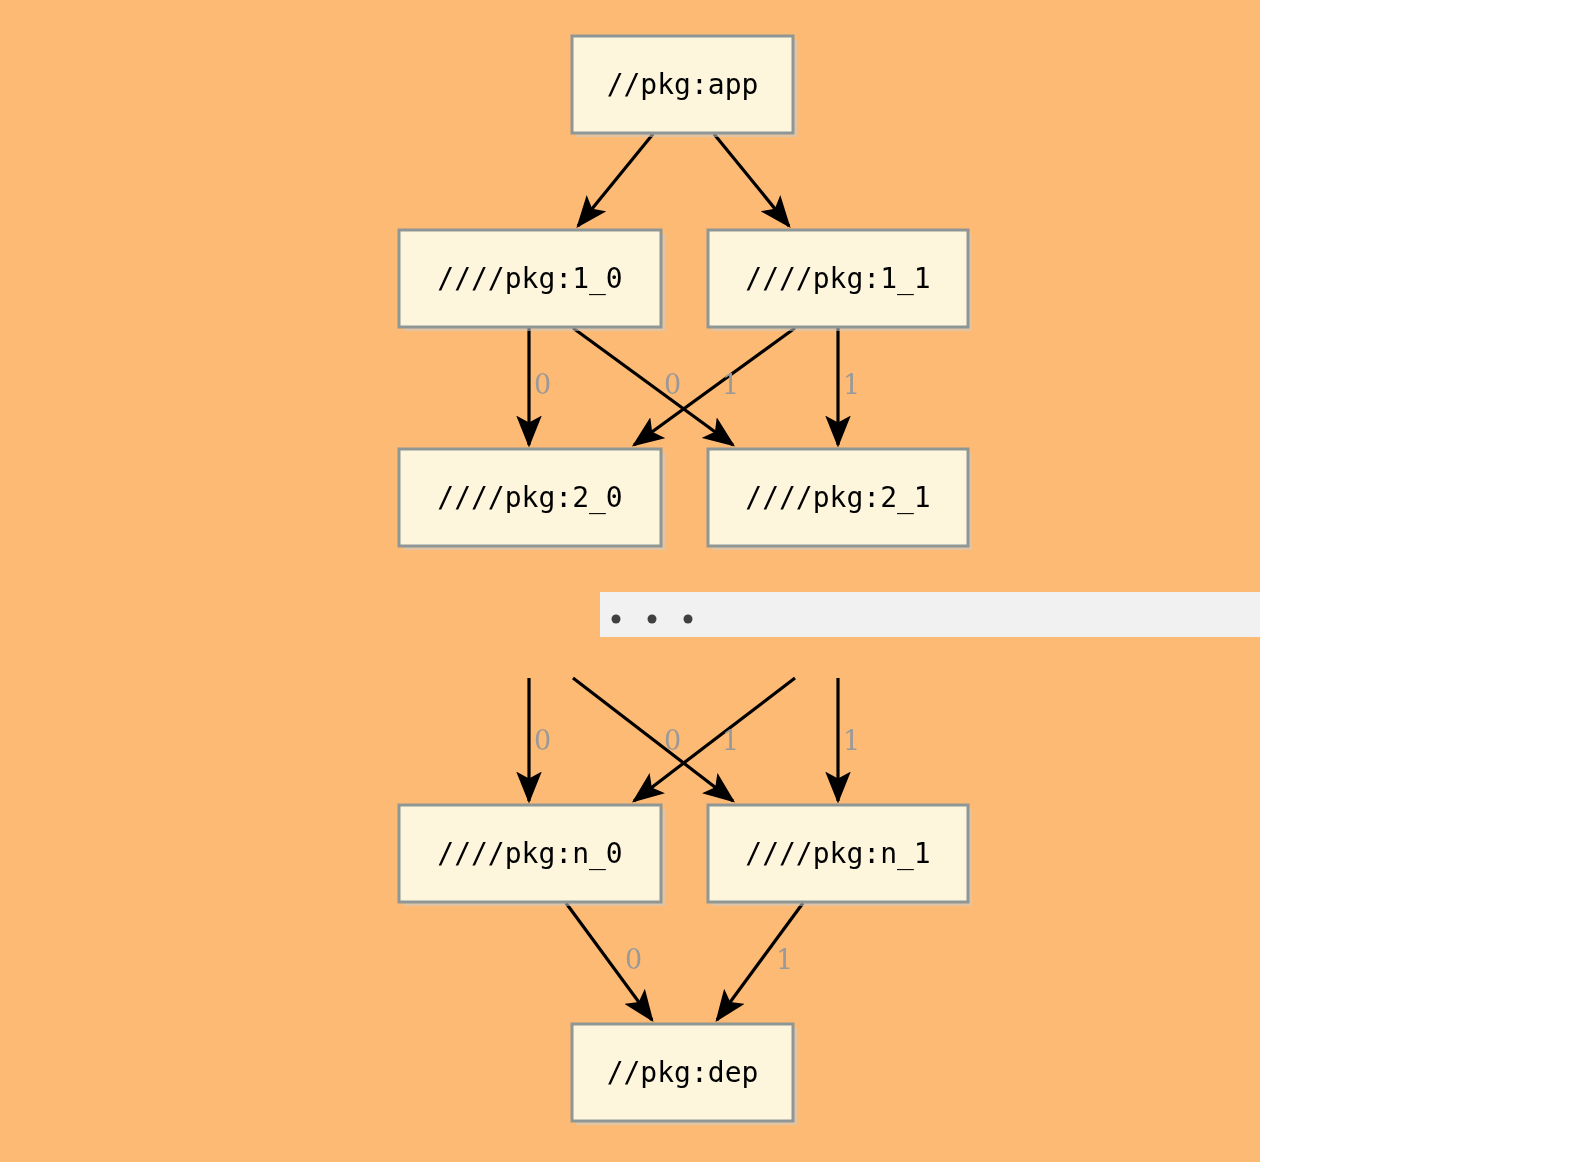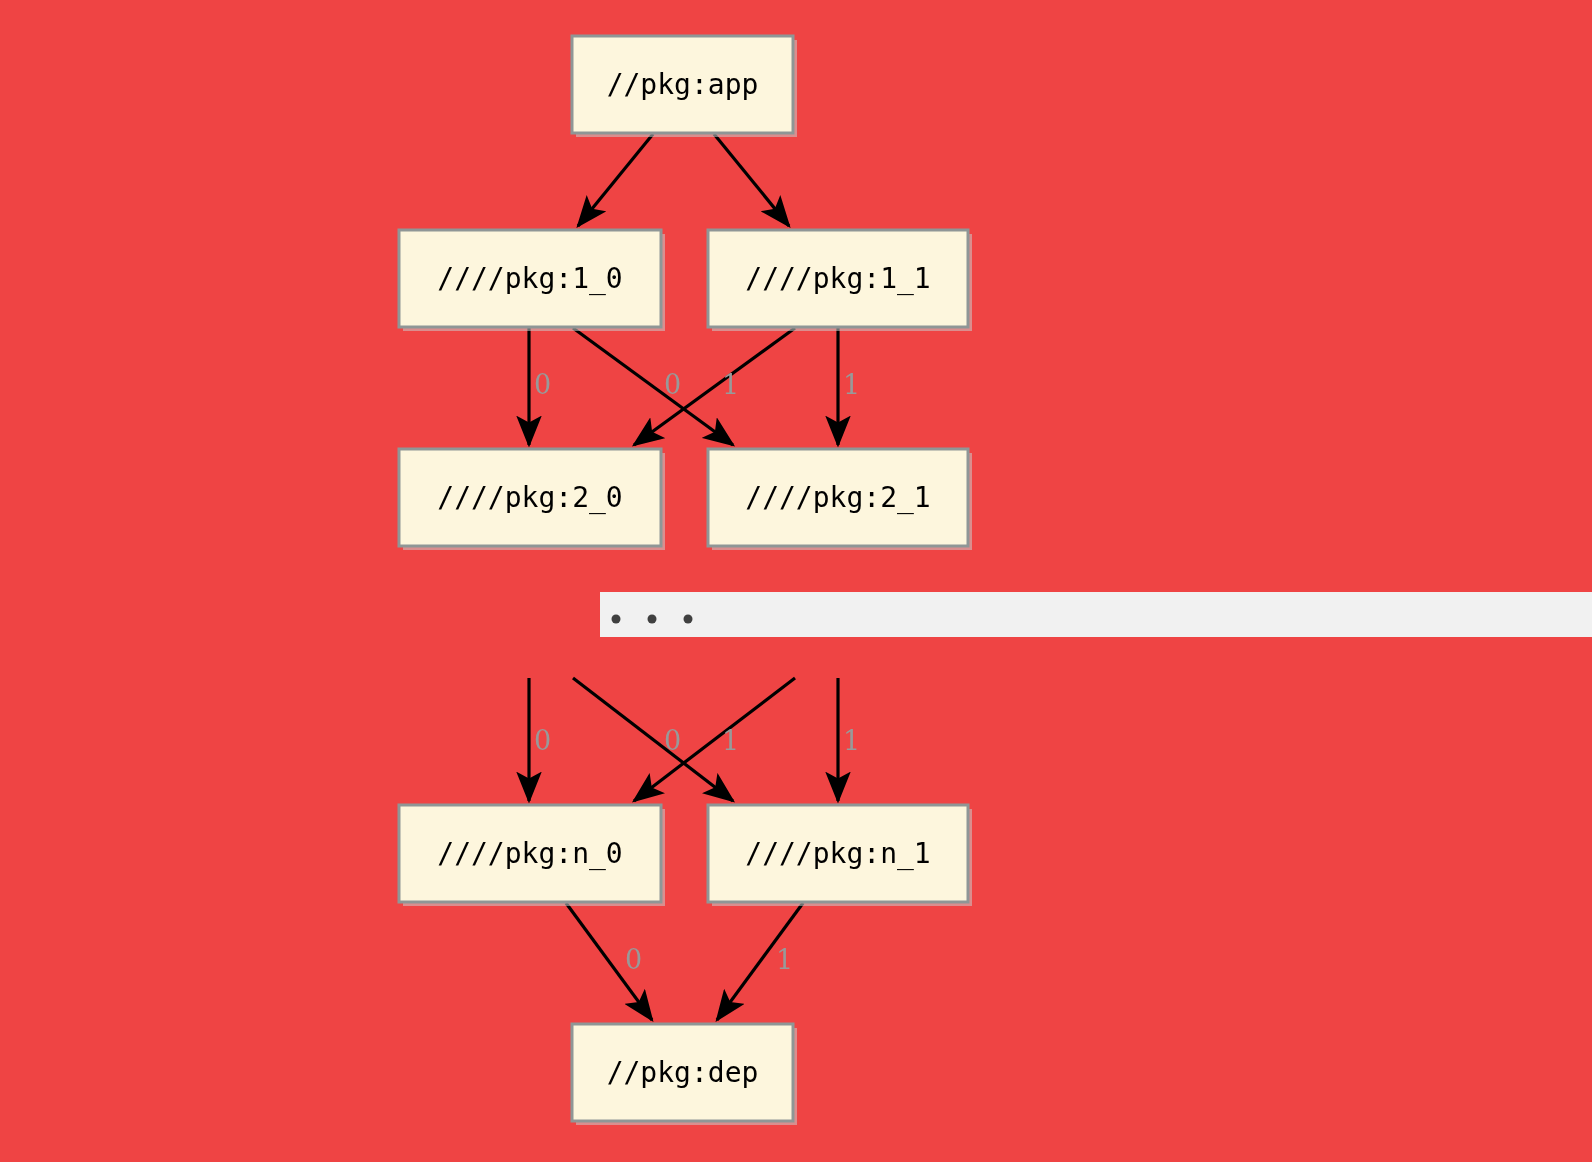--- a/index.html
+++ b/index.html
@@ -5,23 +5,23 @@
   html, body {
     margin: 0;
     padding: 0;
     background: #ffffff;
   }
   body {
     font-family: "DejaVu Sans Mono", monospace;
   }
   #canvas-wrap {
     position: relative;
-    width: 1592px;
+    width: 1260px;
     height: 1162px;
-    background: #ef4444;
+    background: #fdba74;
     overflow: hidden;
   }
   svg.graph-svg {
     position: absolute;
     top: 0;
     left: 0;
     width: 1592px;
     height: 1162px;
     display: block;
   }

